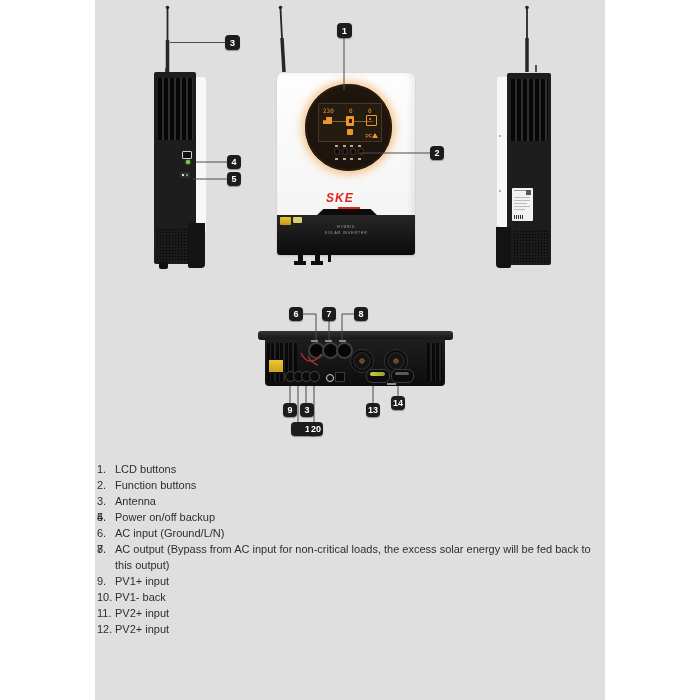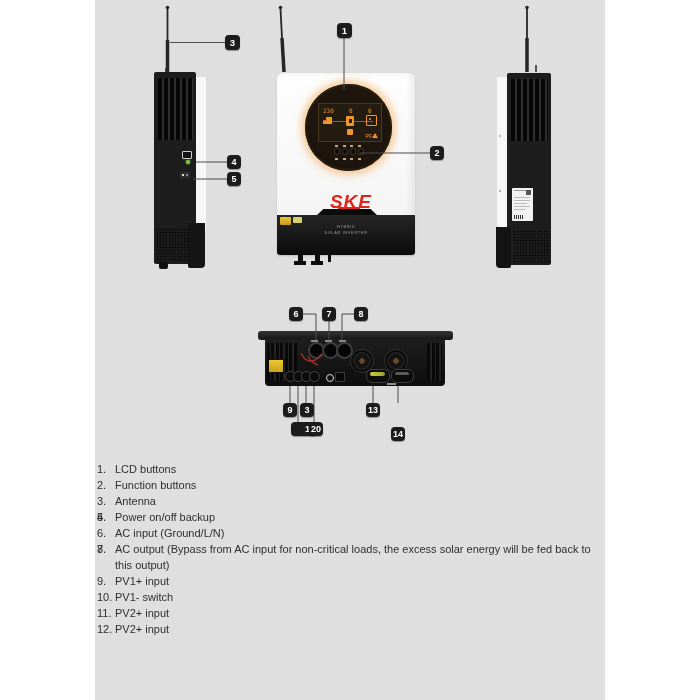--- a/index.html
+++ b/index.html
@@ -84,22 +84,22 @@
     <span style="width:5px;height:5px;border-radius:50%;background:#0d0a07;border:1px solid #3c3328;"></span>
     <span style="width:5px;height:5px;border-radius:50%;background:#0d0a07;border:1px solid #3c3328;"></span>
   </div>
   <div class="abs" style="left:335px;top:158px;width:28px;height:2px;display:flex;gap:4.5px;">
     <i style="width:3px;height:1.5px;background:#baa88a;"></i>
       <i style="width:3px;height:1.5px;background:#baa88a;"></i>
     <i style="width:3px;height:1.5px;background:#baa88a;"></i>
       <i style="width:3px;height:1.5px;background:#baa88a;"></i>
   </div>
 
-  <div class="abs" style="left:326px;top:191px;width:46px;text-align:right;color:#e1251b;
-       font-weight:bold;font-style:italic;font-size:19px;letter-spacing:1px;">SKE</div>
+  <div class="abs" style="left:326px;top:191px;width:46px;text-align:left;color:#e1251b;
+       font-weight:bold;font-style:italic;font-size:12px;letter-spacing:1px;">SKE</div>
   <div class="abs" style="left:338px;top:207px;width:22px;height:1.5px;background:#e1251b;"></div>
 
   <div class="abs" style="left:315px;top:209px;width:64px;height:8px;background:#0b0b0b;
        clip-path:polygon(0 100%,13% 0,87% 0,100% 100%);"></div>
   <div class="abs" style="left:277px;top:215px;width:138px;height:40px;border-radius:0 0 3px 3px;
        background:linear-gradient(180deg,#262626,#0b0b0b);">
     <div style="position:absolute;left:3px;top:2px;width:11px;height:8px;background:linear-gradient(180deg,#eac62e,#c79a1e);border-radius:1px;"></div>
     <div style="position:absolute;left:16px;top:2px;width:9px;height:6px;background:#d8d0殊6a;background:#d8d06a;border-radius:1px;"></div>
     <div style="position:absolute;left:0;right:0;top:9px;text-align:center;color:#9a9a9a;font-size:4px;letter-spacing:.6px;line-height:6px;">
       <div>HYBRID</div>
@@ -221,29 +221,29 @@
   <div class="badge" style="left:227px;top:155px;">4</div>
   <div class="badge" style="left:227px;top:172px;">5</div>
   <div class="badge" style="left:289px;top:307px;">6</div>
   <div class="badge" style="left:322px;top:307px;">7</div>
   <div class="badge" style="left:354px;top:307px;">8</div>
   <div class="badge" style="left:283px;top:403px;">9</div>
   <div class="badge" style="left:291px;top:422px;padding-left:12px;">10</div>
   <div class="badge" style="left:300px;top:403px;">3</div>
   <div class="badge" style="left:309px;top:422px;">20</div>
   <div class="badge" style="left:366px;top:403px;">13</div>
-  <div class="badge" style="left:391px;top:427px;">14</div>
+  <div class="badge" style="left:391px;top:396px;">14</div>
 
   <div id="legend">
     <div class="lrow"><span class="lnum">1.</span><span>LCD buttons</span></div>
     <div class="lrow"><span class="lnum">2.</span><span>Function buttons</span></div>
     <div class="lrow"><span class="lnum">3.</span><span>Antenna</span></div>
     <div class="lrow"><span class="lnum">4.</span></div>
     <div class="lrow"><span class="lnum">5.</span><span>Power on/off backup</span></div>
     <div class="lrow"><span class="lnum">6.</span><span>AC input (Ground/L/N)</span></div>
     <div class="lrow"><span class="lnum">7.</span></div>
     <div class="lrow"><span class="lnum">8.</span><span>AC output (Bypass from AC input for non-critical loads, the excess solar energy will be fed back to this output)</span></div>
     <div class="lrow"><span class="lnum">9.</span><span>PV1+ input</span></div>
-    <div class="lrow"><span class="lnum">10.</span><span>PV1- switch</span></div>
+    <div class="lrow"><span class="lnum">10.</span><span>PV1- back</span></div>
     <div class="lrow"><span class="lnum">11.</span><span>PV2+ input</span></div>
     <div class="lrow"><span class="lnum">12.</span><span>PV2+ input</span></div>
   </div>
 </div>
 
 </body></html>

